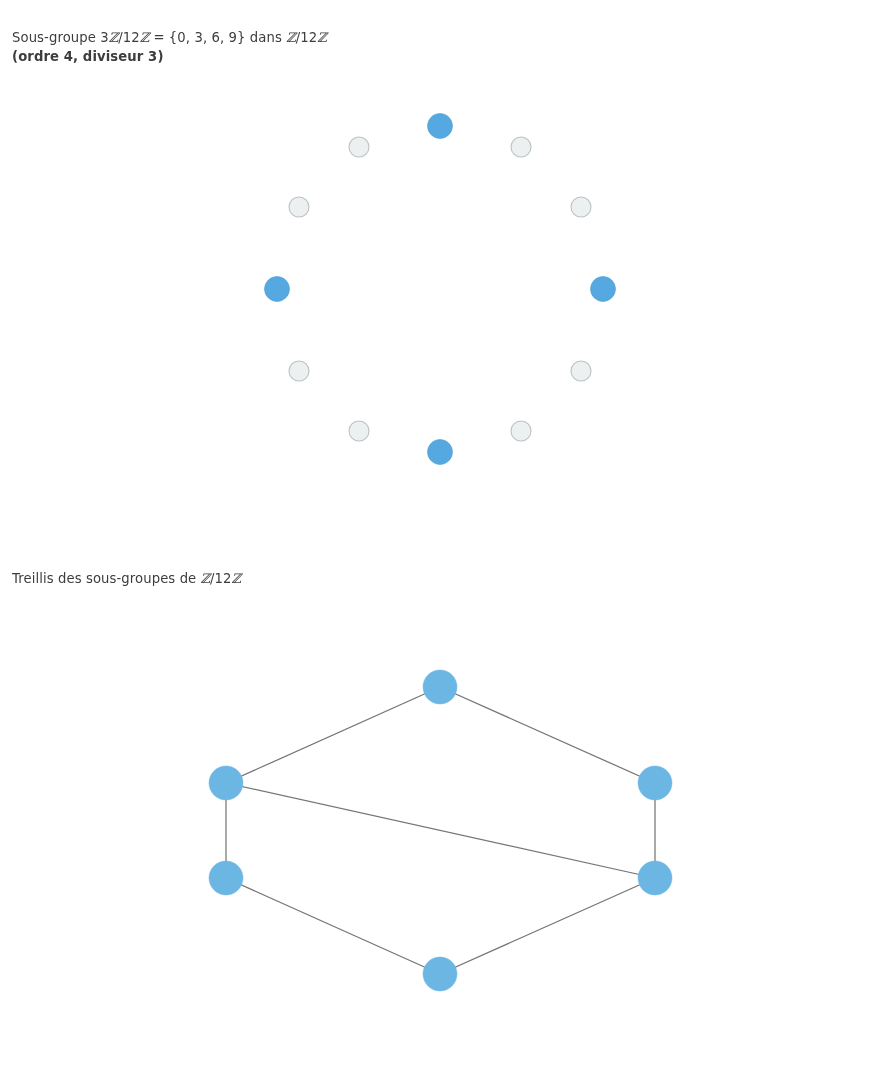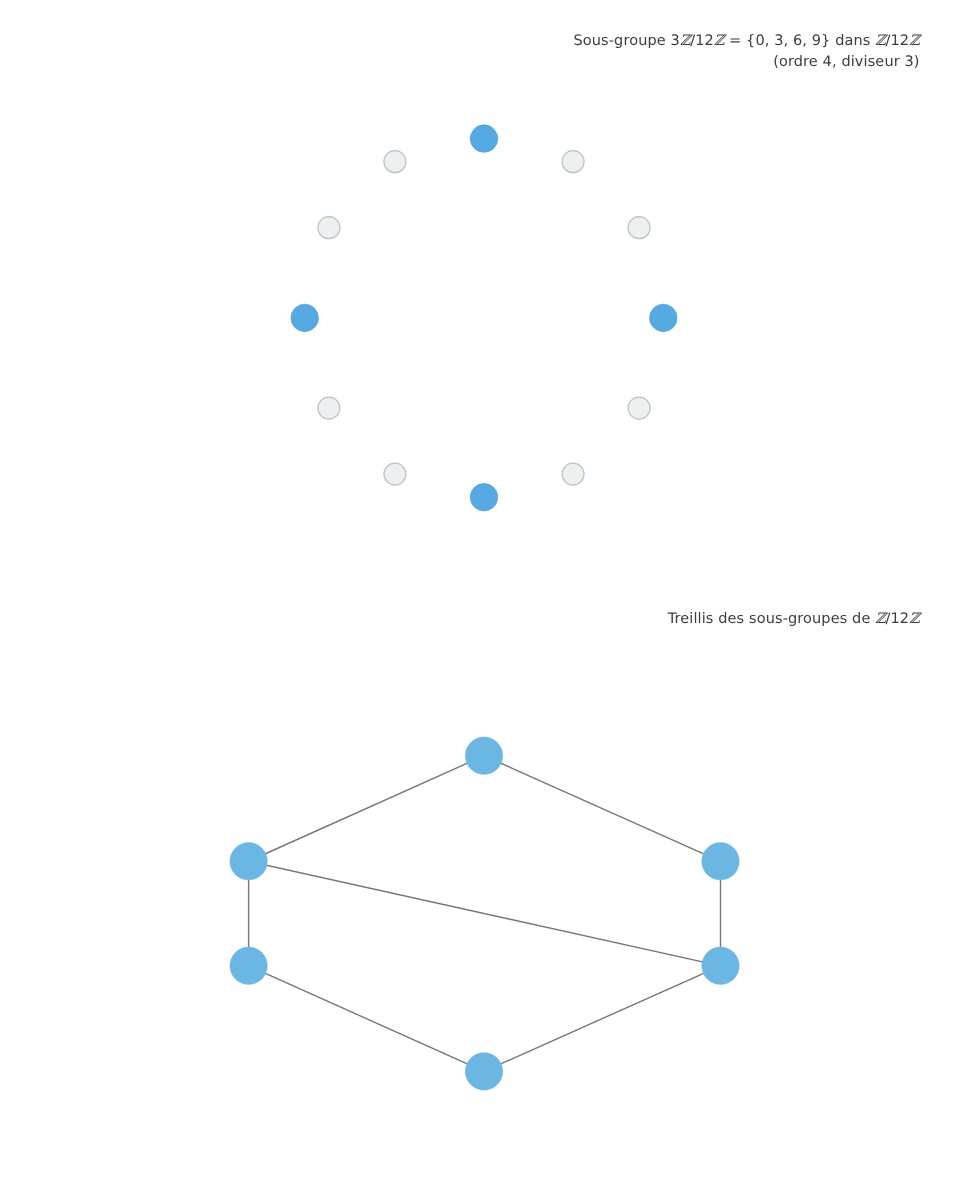--- a/index.html
+++ b/index.html
@@ -21,36 +21,37 @@
     left: 0;
     top: 0;
     width: 880px;
     height: 1080px;
   }
   
   .panel-title {
     position: absolute;
     left: 0;
     width: 836px;
-    text-align: right;
+    text-align: left;
     font-size: 13.2px;
     line-height: 19px;
     color: #3d3d3d;
     white-space: pre-line;
     letter-spacing: 0.1px;
+    padding-left: 12px;
   }
   #cycle-title { top: 9px; }
-  #lattice-title { top: 534px; }
+  #lattice-title { top: 550px; }
 
   .mathbb {
     font-family: "DejaVu Serif", "Liberation Serif", serif;
     font-style: italic;
     letter-spacing: -0.2px;
   }
-  .title-line-2 { display: block; }
+  .title-line-2 { display: block; font-weight: bold; }
 
   
   .panel {
     position: absolute;
     left: 0;
     width: 880px;
   }
   #cycle-panel { top: 60px;  height: 460px; }
   #lattice-panel { top: 600px; height: 430px; }
 

